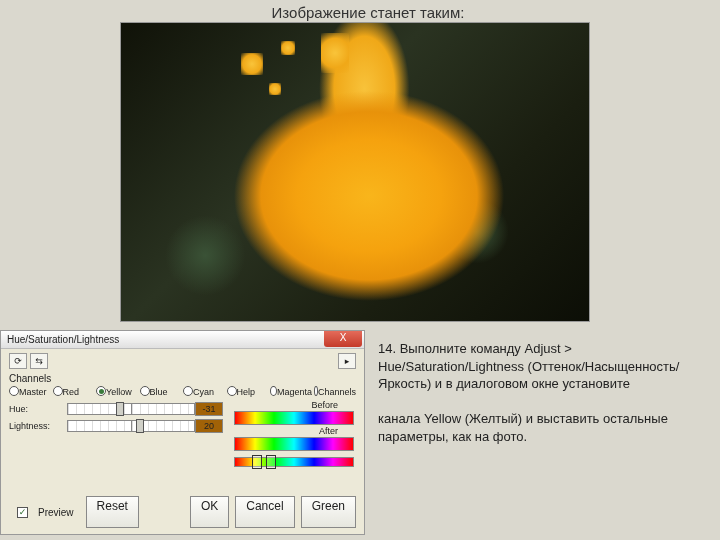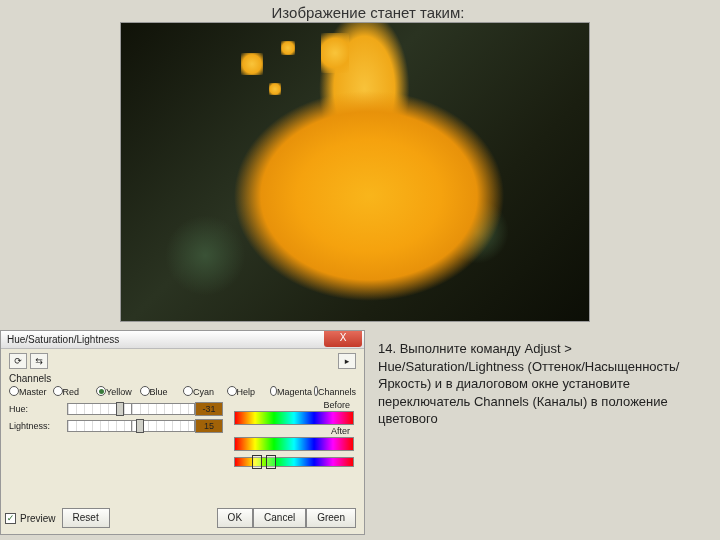--- a/index.html
+++ b/index.html
@@ -118,46 +118,46 @@
     background: #d0d0c8; border: 1px solid #555;
   }
   .slider-val {
     width: 28px; height: 14px; border: 1px solid #888; background: #a16207;
     font-size: 9px; text-align: center; line-height: 13px;
   }
   .spectrum-area {
     position: absolute; right: 10px; top: 68px;
     width: 120px;
   }
-  .spec-lbl { font-size: 9px; text-align: right; margin: 1px 4px; }
+  .spec-lbl { font-size: 9px; text-align: right; margin: 1px 16px; }
   .spectrum {
     height: 14px; border: 1px solid #888;
     background: linear-gradient(90deg,
       #ff0000 0%, #ffff00 17%, #00ff00 33%, #00ffff 50%,
       #0000ff 67%, #ff00ff 83%, #ff0000 100%);
   }
   .hue-band {
     height: 10px; border: 1px solid #888; margin-top: 6px;
     background: linear-gradient(90deg,
       #ff0000 0%, #ffff00 17%, #00ff00 33%, #00ffff 50%,
       #0000ff 67%, #ff00ff 83%, #ff0000 100%);
     position: relative;
   }
   .hue-marker {
     position: absolute; top: -3px; width: 10px; height: 14px;
     border: 1px solid #333; background: rgba(255,255,255,.25);
   }
   .dlg-buttons {
-    position: absolute; left: 4px; right: 8px; bottom: 6px;
-    display: flex; align-items: center;
+    position: absolute; left: 16px; right: 8px; bottom: 6px;
+    display: flex; gap: 6px; align-items: center;
   }
   .btn {
-    height: 20px; padding: 0 10px;
+    height: 32px; padding: 0 10px;
     border: 1px solid #888; background: linear-gradient(#fdfdfb,#e6e6de);
-    font-size: 10px; line-height: 18px;
+    font-size: 12px; line-height: 18px;
   }
   .checkbox {
     width: 11px; height: 11px; border: 1px solid #555; background: #fff;
     display: inline-flex; align-items: center; justify-content: center;
     margin-right: 4px;
   }
   .checkbox.on::after { content: "✓"; font-size: 9px; line-height: 9px; color: #2a6a2a; }
   .instr {
     position: absolute;
     left: 378px; top: 340px;
@@ -235,21 +235,21 @@
           <div class="slider-thumb" id="th-hue" style="left: 38%;"></div>
         </div>
       <div class="slider-val">-31</div>
     </div>
     <div class="slider-row">
       <span class="slider-label">Lightness:</span>
       <div class="slider-track">
           <div class="ticks"></div>
           <div class="slider-thumb" id="th-lig" style="left: 54%;"></div>
         </div>
-      <div class="slider-val">15</div>
+      <div class="slider-val">20</div>
     </div>
 
     <div class="spectrum-area">
       <div class="spec-lbl">Before</div>
       <div class="spectrum"></div>
       <div class="spec-lbl">After</div>
       <div class="spectrum"></div>
       <div class="hue-band">
         <div class="hue-marker" style="left:14%"></div>
         <div class="hue-marker" style="left:26%"></div>
@@ -264,14 +264,15 @@
       <span class="btn">OK</span>
       <span class="btn">Cancel</span>
       <span class="btn">Green</span>
     </div>
   </div>
 </div>
 
 <div class="instr">
   <b>14.</b>
   <span> Выполните команду Adjust &gt; Hue/Saturation/Lightness (Оттенок/Насыщенность/Яркость) и в диалоговом окне установите</span><br>
-  <span>переключатель Channels (Каналы) в положение цветового</span><br>
+  <br>
+  <span>канала Yellow (Желтый) и выставить остальные параметры, как на фото.</span>
 </div>
 
 </body></html>

